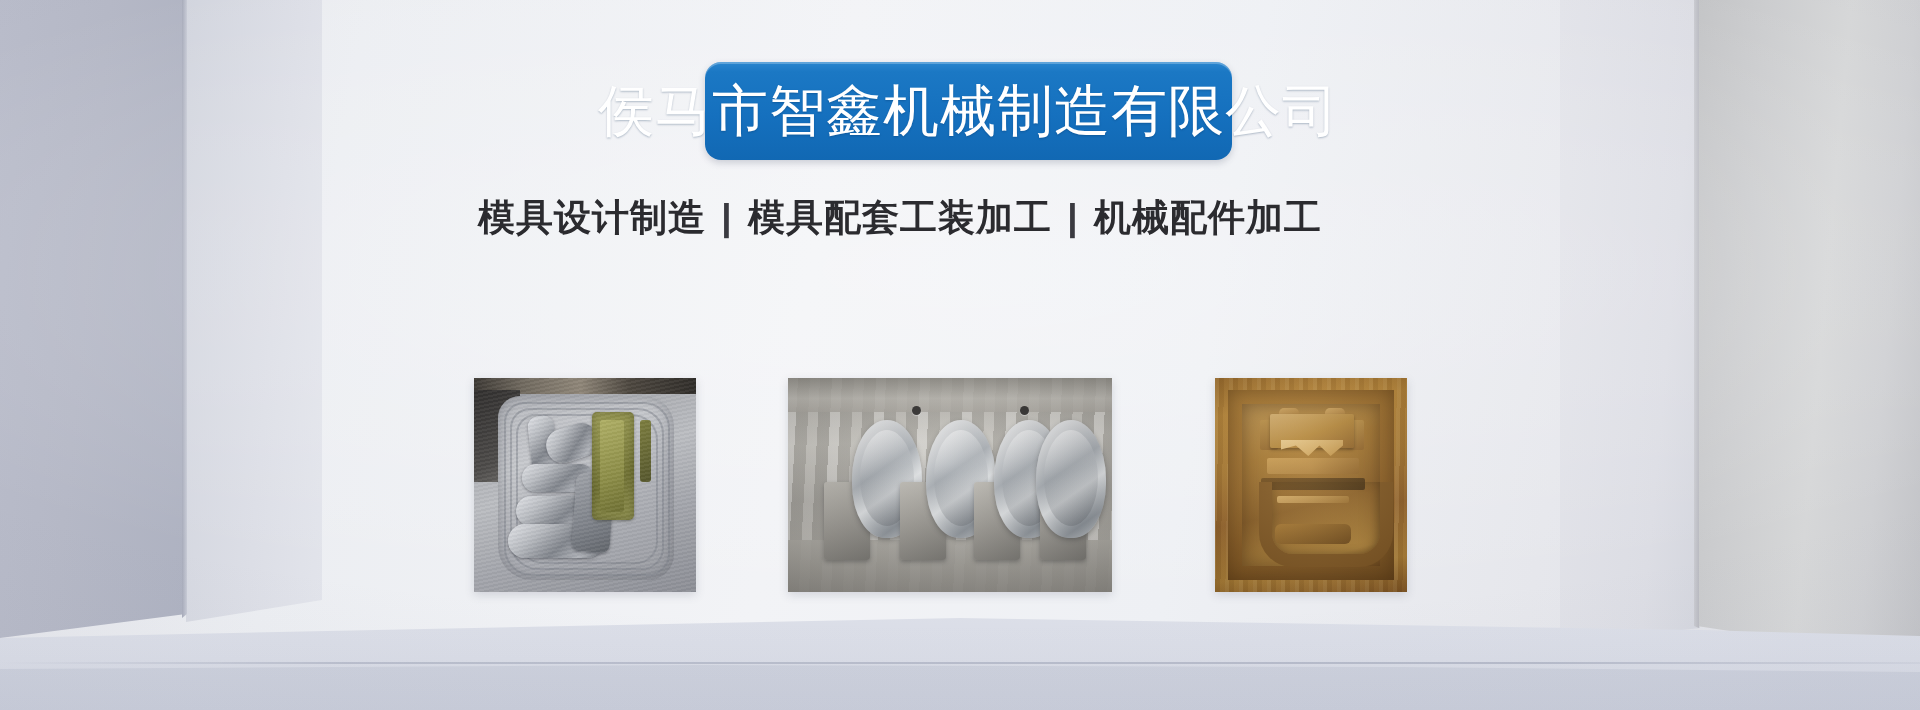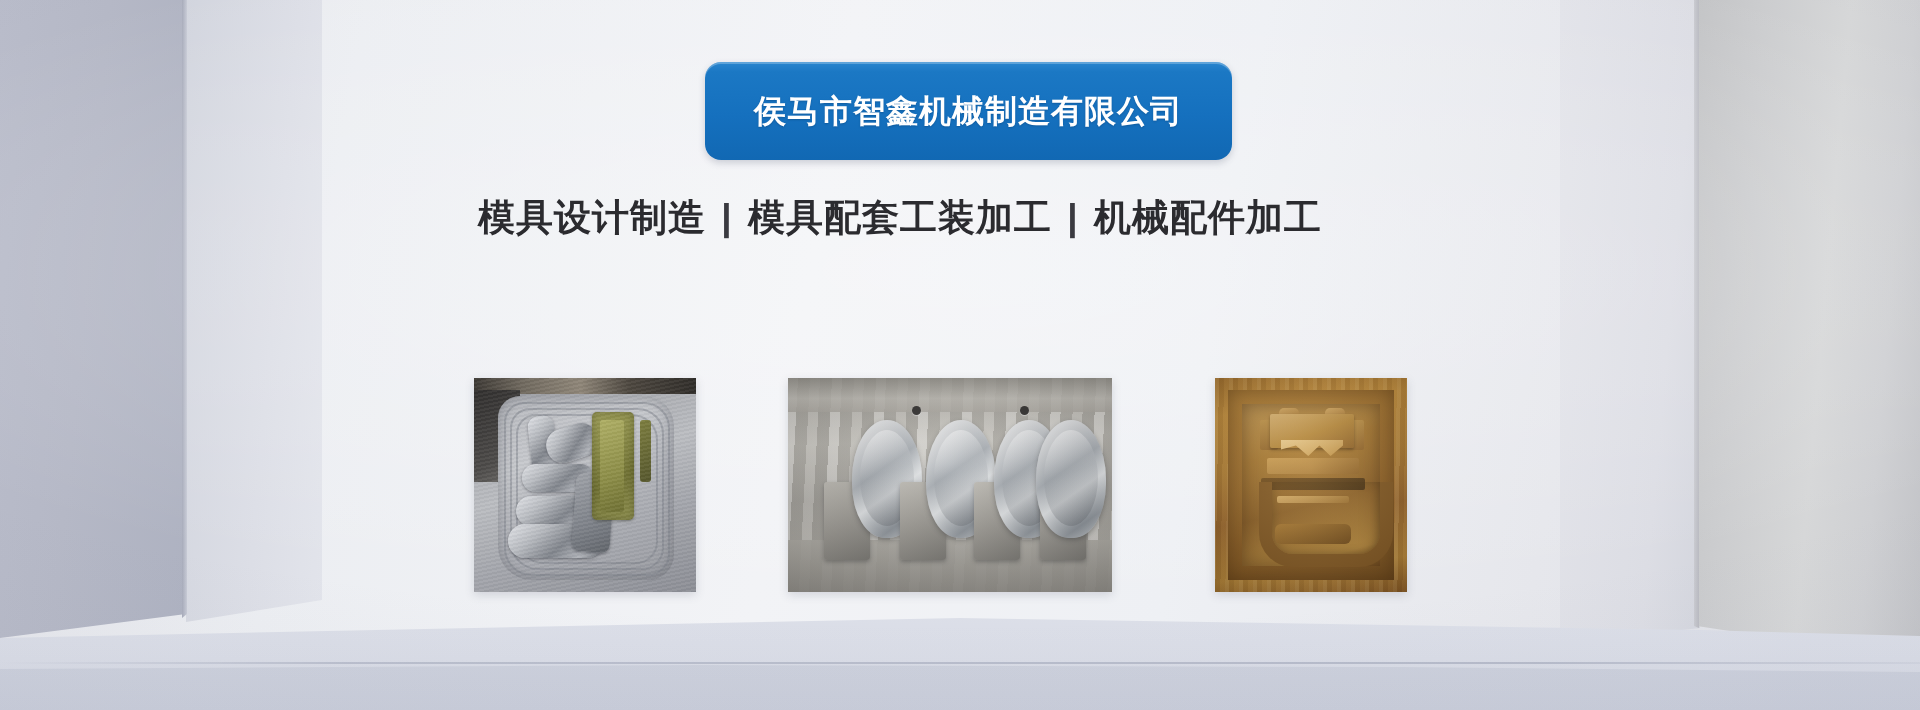--- a/index.html
+++ b/index.html
@@ -80,21 +80,21 @@
   .title-bar{
     position:absolute;left:705px;top:62px;width:527px;height:98px;
     box-sizing:border-box;
     background:linear-gradient(180deg,#2a86cf 0%,#1b78c4 10%,#1570be 55%,#1168b3 100%);
     border-radius:16px;
     box-shadow:0 3px 7px rgba(60,70,95,.22), inset 0 2px 0 rgba(255,255,255,.25);
     display:flex;align-items:center;justify-content:center;
   }
   .title-text{
     color:#ffffff;
-    font-size:32px;font-weight:700;letter-spacing:1px;
+    font-size:56px;font-weight:400;letter-spacing:1px;
     line-height:1;white-space:nowrap;
     text-shadow:0 1px 2px rgba(0,40,80,.28);
   }
 
   .subtitle{
     position:absolute;left:0;top:193px;width:1800px;
     text-align:center;
     color:#2b2b2f;
     font-size:37px;font-weight:700;letter-spacing:1px;
     white-space:nowrap;

